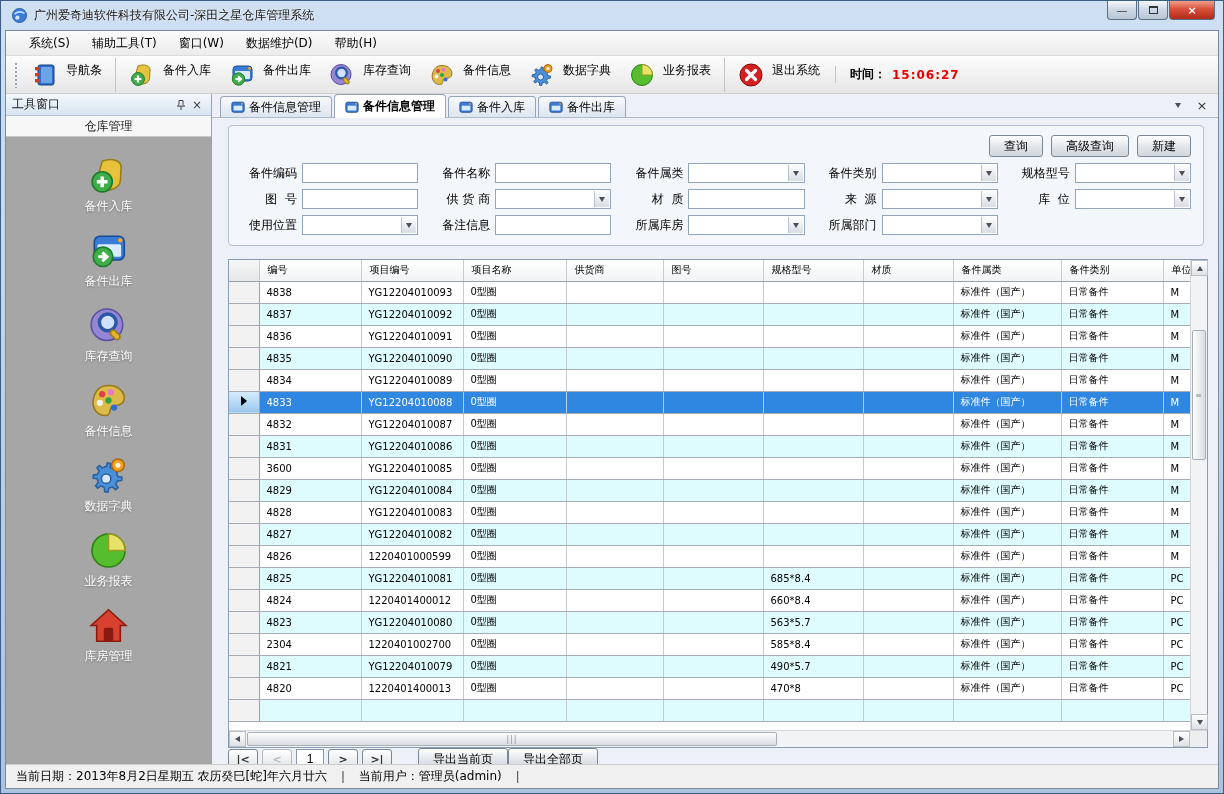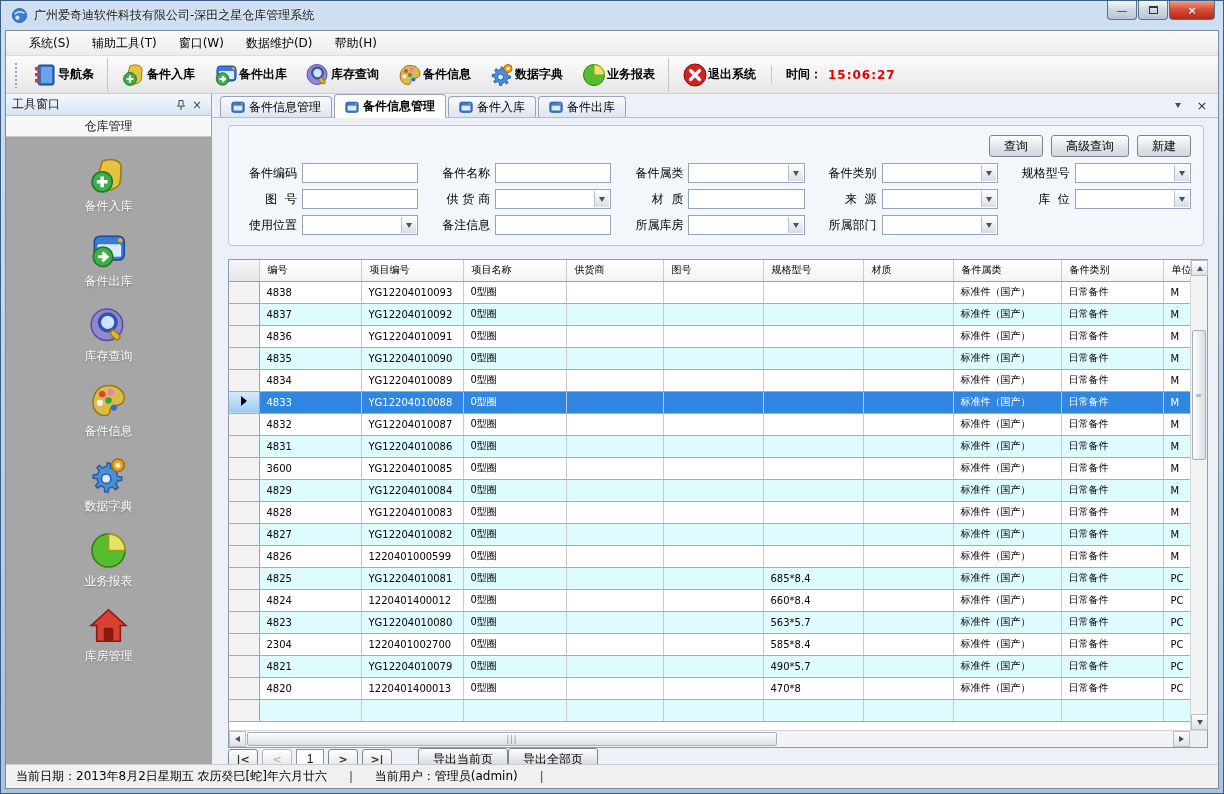--- a/index.html
+++ b/index.html
@@ -26,21 +26,21 @@
   
   .app { flex:1; background:#f0f0f0; border:1px solid #7a8a9a; display:flex; flex-direction:column; overflow:hidden; }
   .menubar { height:25px; background:linear-gradient(#fbfbfb,#ececec); border-bottom:1px solid #dcdcdc;
     display:flex; align-items:center; padding-left:12px; }
   .menuitem { padding:18px 11px; cursor:default; }
 
   .toolbar { height:38px; background:linear-gradient(#fcfcfc,#e6e6e6); border-bottom:1px solid #cfcfcf;
     display:flex; align-items:center; padding-left:4px; }
   .grip { width:5px; height:26px; margin:0 4px;
     background-image:radial-gradient(circle,#9aa6b4 1px,transparent 1.2px); background-size:4px 4px; }
-  .tbtn { display:flex; align-items:center; gap:0; padding:4px 9px; cursor:default; border-radius:3px;font-weight:bold; }
+  .tbtn { display:flex; gap:8px; padding:4px 9px; cursor:default; border-radius:3px; }
   .tbtn.sep { border-left:1px solid #c4c4c4; margin-left:4px; padding-left:13px; border-radius:0; }
   .ti { width:26px; height:26px; }
   .timebox { display:flex; align-items:center; gap:6px; border-left:1px solid #c4c4c4; margin-left:6px; padding-left:14px; }
   .timelabel { font-weight:bold; }
   .timevalue { color:#e80000; font-weight:bold; letter-spacing:1px; }
 
   
   .main { flex:1; display:flex; min-height:0; }
 
   .sidebar { width:206px; display:flex; flex-direction:column; border-right:1px solid #98a4b4; background:#a6a6a6; }
@@ -131,21 +131,21 @@
   .navgrp { display:flex; gap:4px; align-items:center; }
   .navbtn { width:30px; height:21px; border:1px solid #7a8694; border-radius:3px;
     background:linear-gradient(#fefefe,#dfe3e8); display:flex; align-items:center; justify-content:center;
     font-size:11px; font-weight:bold; color:#333; cursor:default; }
   .navbtn.disabled { color:#b4b8bd; border-color:#b4b8bd; }
   .pagebox { width:28px; height:21px; border:1px solid #8a96a4; background:#fff; text-align:center; font-size:12px; }
   .exports { display:flex; margin-left:26px; }
 
   
   .statusbar { height:24px; background:#f0f0f0; border-top:1px solid #cccccc;
-    display:flex; align-items:center; gap:18px; padding:0 10px; }
+    display:flex; align-items:center; gap:10px; padding:0 10px; }
   .hidden-defs { position:absolute; width:0; height:0; overflow:hidden; }
 </style>
 </head>
 <body>
 
 <svg class="hidden-defs" xmlns="http://www.w3.org/2000/svg">
   <symbol id="ic-app" viewBox="0 0 24 24">
     <circle cx="12" cy="12" r="10" fill="#3a7bd5" stroke="#1a4a90"></circle>
     <path d="M5 10 C9 6 15 6 19 9" stroke="#bfe0ff" stroke-width="2.5" fill="none"></path>
     <circle cx="9" cy="15" r="3" fill="#cfe6ff"></circle>

